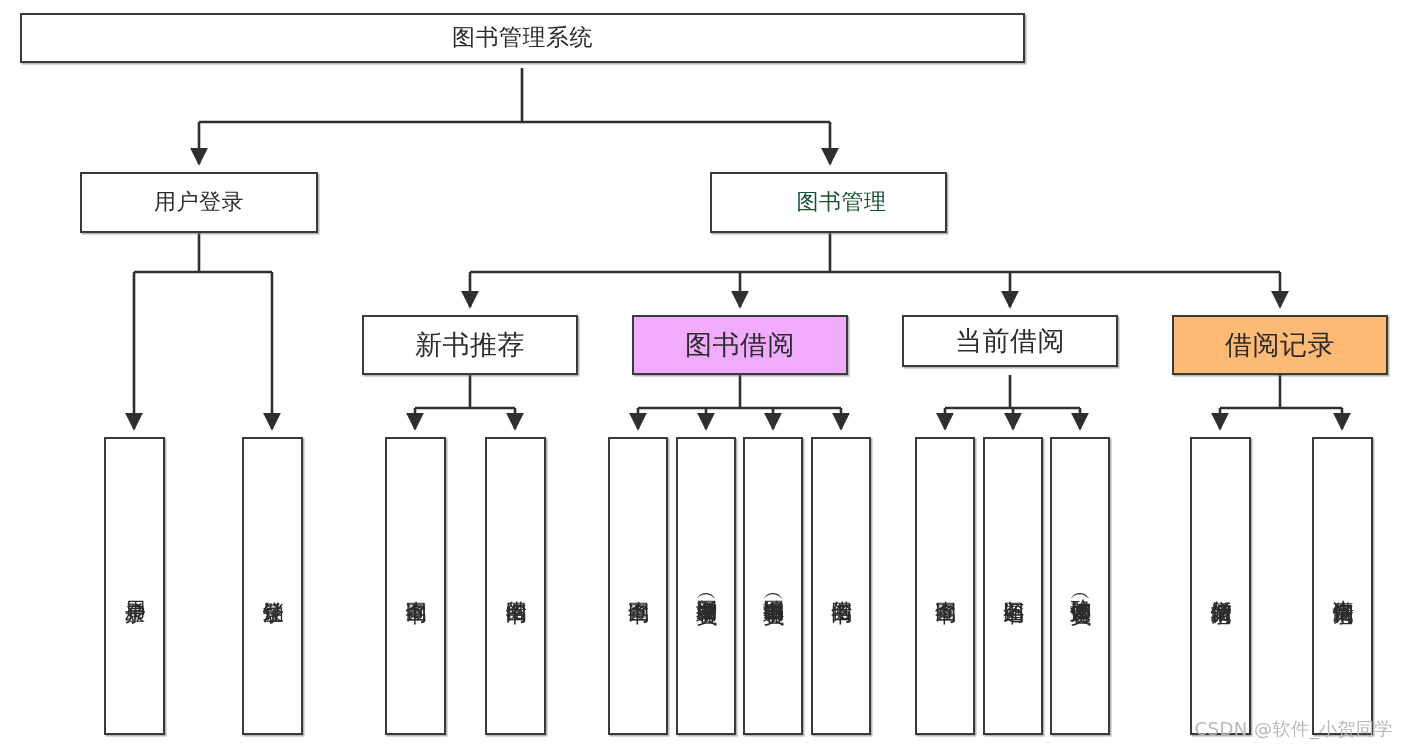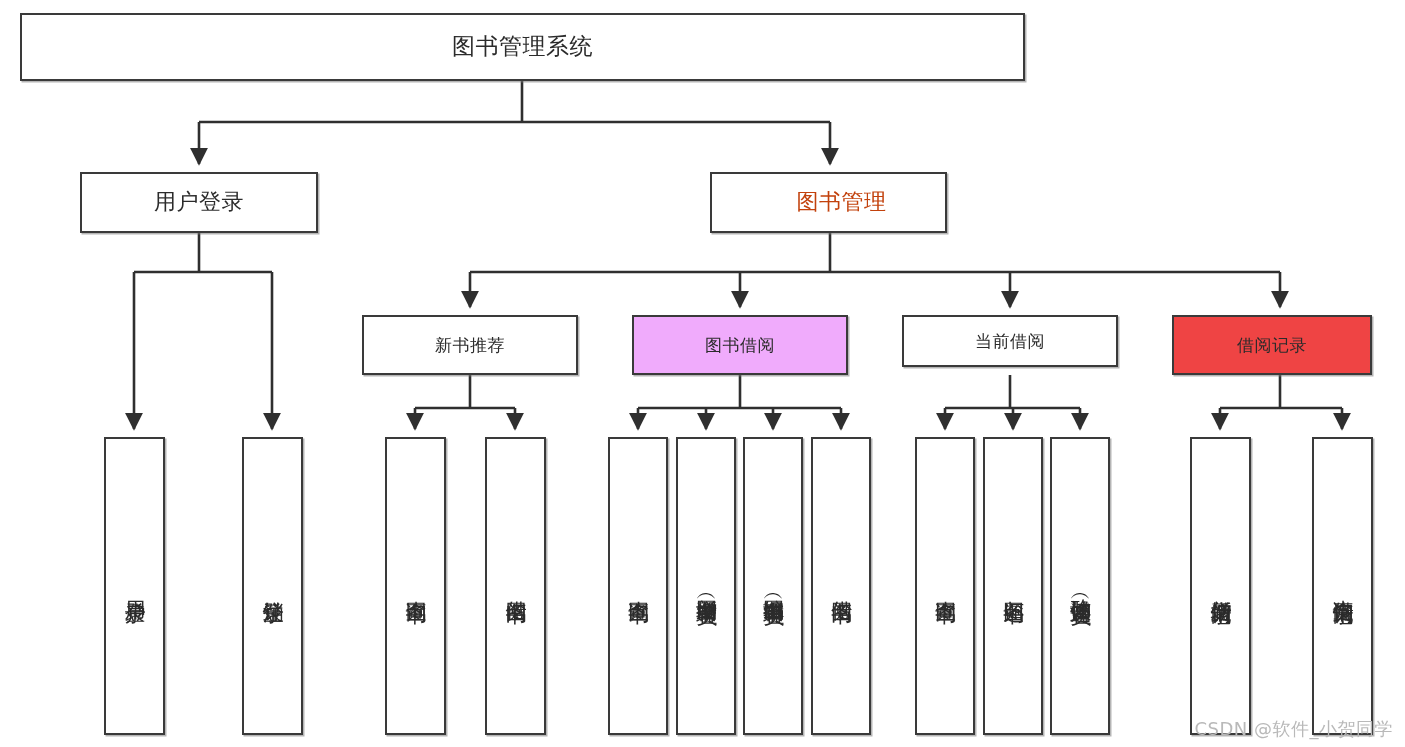--- a/index.html
+++ b/index.html
@@ -42,21 +42,21 @@
   .node-label {
     color: #2b2b2b;
     font-weight: 400;
     letter-spacing: 0.5px;
     line-height: 1.2;
     white-space: nowrap;
     text-align: center;
   }
   .level-title .node-label { font-size: 23px; }
   .level-2 .node-label { font-size: 22px; }
-  .level-3 .node-label { font-size: 17px; }
+  .level-3 .node-label { font-size: 27px; }
   .leaf .node-label {
     font-size: 21px;
     writing-mode: vertical-rl;
     text-orientation: upright;
     line-height: 1.12;
     letter-spacing: 1px;
     white-space: normal;
     max-height: 100%;
   }
   .leaf {
@@ -128,41 +128,41 @@
       <path d="M 1013,408 L 1013,429" marker-end="url(#arrow)"></path>
       <path d="M 1080,408 L 1080,429" marker-end="url(#arrow)"></path>
 
       <path d="M 1280,375 L 1280,408"></path>
       <path d="M 1220,408 L 1342,408"></path>
       <path d="M 1220,408 L 1220,429" marker-end="url(#arrow)"></path>
       <path d="M 1342,408 L 1342,429" marker-end="url(#arrow)"></path>
     </g>
   </svg>
 
-  <div class="node-box level-title" style="left: 20px; top: 13px; width: 1005px; height: 68px; border-color: rgb(58, 58, 58); background: rgb(255, 255, 255);">
+  <div class="node-box level-title" style="left: 20px; top: 13px; width: 1005px; height: 50px; border-color: rgb(58, 58, 58); background: rgb(255, 255, 255);">
     <span class="node-label" style="color: rgb(43, 43, 43);">图书管理系统</span>
   </div>
 
   <div class="node-box level-2" style="left: 80px; top: 172px; width: 238px; height: 61px; border-color: rgb(58, 58, 58); background: rgb(255, 255, 255);">
     <span class="node-label" style="color: rgb(43, 43, 43);">用户登录</span>
   </div>
   <div class="node-box level-2" style="left: 710px; top: 172px; width: 237px; height: 61px; border-color: rgb(58, 58, 58); background: rgb(255, 255, 255);">
-    <span class="node-label" style="color: #c2410c; margin-left: 26px;">图书管理</span>
+    <span class="node-label" style="color: #14532d; margin-left: 26px;">图书管理</span>
   </div>
 
   <div class="node-box level-3" style="left: 362px; top: 315px; width: 216px; height: 60px; border-color: rgb(58, 58, 58); background: rgb(255, 255, 255);">
     <span class="node-label" style="color: rgb(43, 43, 43);">新书推荐</span>
   </div>
   <div class="node-box level-3" style="left: 632px; top: 315px; width: 216px; height: 60px; border-color: rgb(58, 58, 58); background: #f0abfc;">
     <span class="node-label" style="color: rgb(43, 43, 43);">图书借阅</span>
   </div>
   <div class="node-box level-3" style="left: 902px; top: 315px; width: 216px; height: 52px; border-color: rgb(58, 58, 58); background: rgb(255, 255, 255);">
     <span class="node-label" style="color: rgb(43, 43, 43);">当前借阅</span>
   </div>
-  <div class="node-box level-3" style="left: 1172px; top: 315px; width: 200px; height: 60px; border-color: rgb(58, 58, 58); background: #ef4444;">
+  <div class="node-box level-3" style="left: 1172px; top: 315px; width: 216px; height: 60px; border-color: rgb(58, 58, 58); background: #fdba74;">
     <span class="node-label" style="color: rgb(43, 43, 43);">借阅记录</span>
   </div>
 
   <div class="node-box leaf" style="left: 104px; top: 437px; width: 61px; height: 298px; border-color: rgb(58, 58, 58); background: rgb(255, 255, 255);">
     <span class="node-label" style="color: rgb(43, 43, 43);">用户登录</span>
   </div>
   <div class="node-box leaf" style="left: 242px; top: 437px; width: 61px; height: 298px; border-color: rgb(58, 58, 58); background: rgb(255, 255, 255);">
     <span class="node-label" style="color: rgb(43, 43, 43);">注销登录</span>
   </div>
   <div class="node-box leaf" style="left: 385px; top: 437px; width: 61px; height: 298px; border-color: rgb(58, 58, 58); background: rgb(255, 255, 255);">

